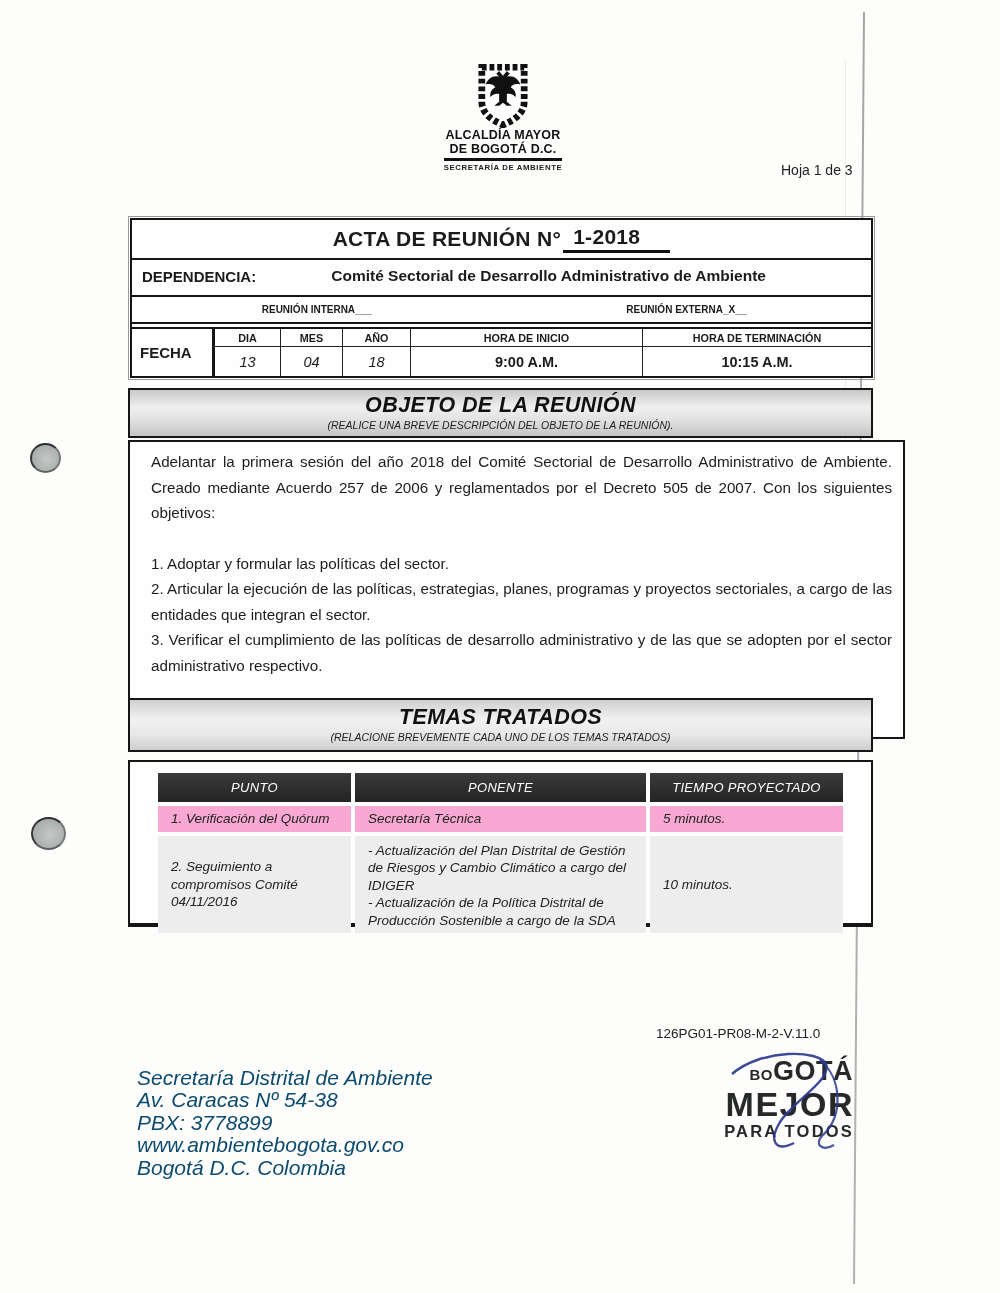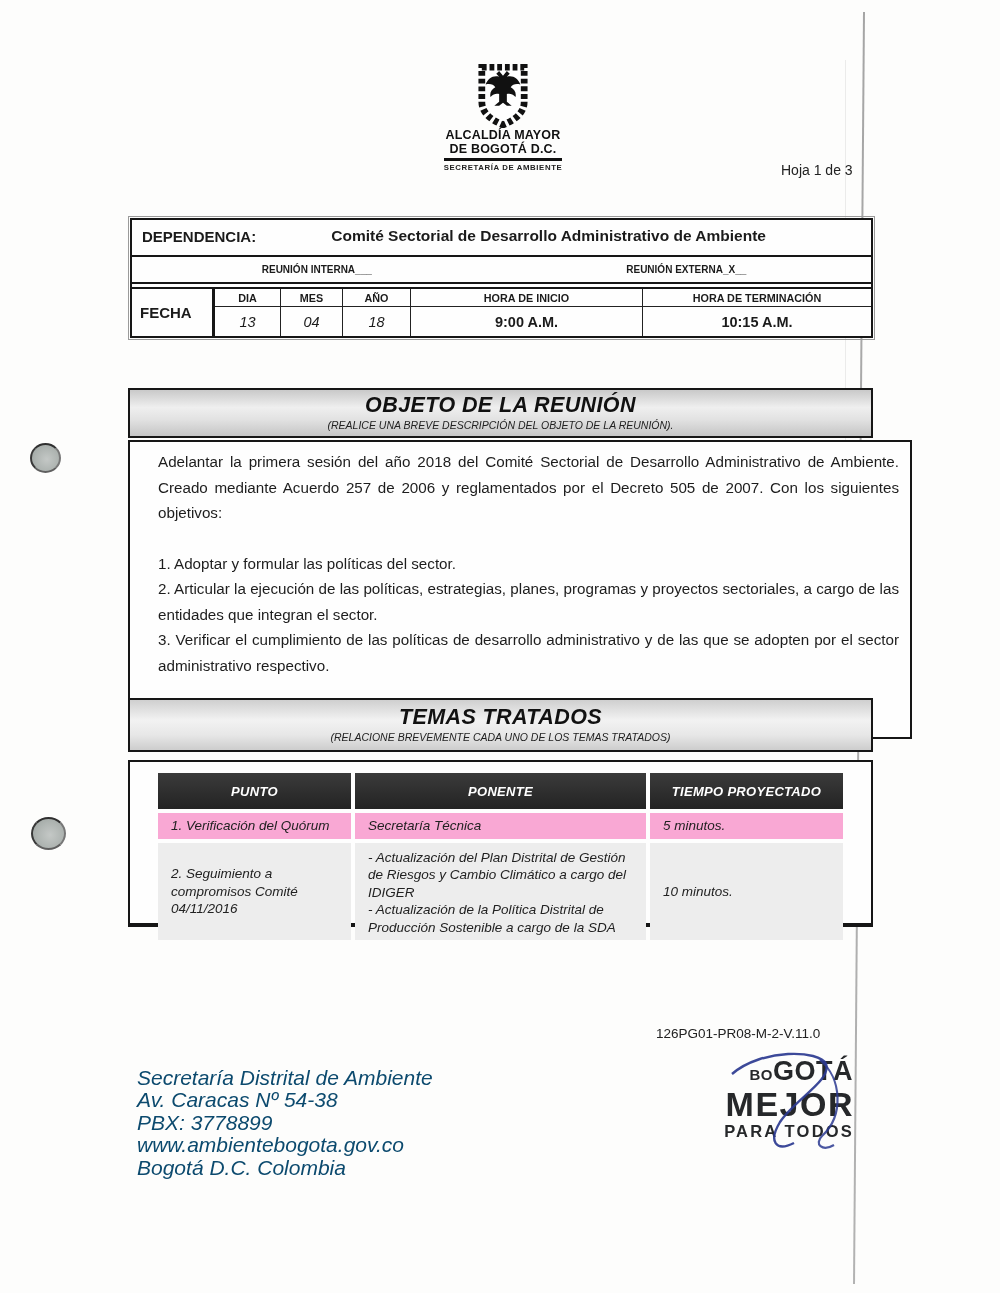--- a/index.html
+++ b/index.html
@@ -52,34 +52,34 @@
   .fecha-vals .bd{font-weight:bold;}
 
   
   .sec-hdr{position:absolute;left:128px;width:741px;border:2.5px solid #161616;
     background:linear-gradient(180deg,#c9c9c9,#efefef 38%,#e2e2e2 64%,#c5c5c5);
     text-align:center;padding:3px 0 5px 0;}
   .sec-hdr .t{font-size:21.5px;font-weight:bold;font-style:italic;letter-spacing:.4px;color:#111;}
   .sec-hdr .s{font-size:10.5px;font-style:italic;color:#222;margin-top:1px;}
   .objeto-hdr{top:388px;}
   .objeto-body{position:absolute;left:128px;top:440px;width:741px;min-height:232px;
-    border:2.5px solid #161616;background:#fefefe;padding:7px 11px 8px 28px;box-sizing:content-box;}
+    border:2.5px solid #161616;background:#fefefe;padding:7px 11px 8px 21px;box-sizing:content-box;}
   .objeto-body p{margin:0;font-size:15.2px;line-height:25.5px;color:#1d1d1d;}
   .objeto-body .just{text-align:justify;}
   .blank-line{height:25px;}
 
   .temas-hdr{top:698px;padding:5px 0 7px 0;
     background:linear-gradient(180deg,#cfcfcf,#f2f2f2 40%,#e7e7e7 70%,#cdcdcd);}
   .temas-body{position:absolute;left:128px;top:760px;width:741px;height:150px;
     border:2.5px solid #161616;border-bottom-width:4px;background:#fefefe;padding-top:11px;}
   .ttable{width:685px;margin:0 auto;display:flex;flex-direction:column;gap:4px;}
   .trow{display:grid;grid-template-columns:193px 291px 1fr;gap:4px;}
-  .thcell{height:36px;background:linear-gradient(#3b3b3b,#232323);color:#fff;
+  .thcell{height:29px;background:linear-gradient(#3b3b3b,#232323);color:#fff;
     display:flex;align-items:center;justify-content:center;
-    font-size:13px;font-weight:bold;font-style:italic;letter-spacing:.3px;}
+    font-size:13px;font-weight:normal;font-style:italic;letter-spacing:.3px;}
   .tcell{background:#f9a8d4;font-size:13.5px;font-style:italic;color:#222;
     display:flex;align-items:center;padding:4px 8px 4px 13px;line-height:17.5px;}
   .row2 .tcell{background:#ededed;}
   .pre{white-space:pre-line;}
   .tcell.top{align-items:flex-start;padding-top:6px;}
 
   
   .doc-code{position:absolute;left:656px;top:1026px;font-size:13.5px;color:#222;}
   .address{position:absolute;left:137px;top:1067px;font-size:21px;line-height:22.4px;color:#0c4a6e;font-style:italic;}
   .brand{position:absolute;left:702px;top:1058px;width:152px;height:112px;text-align:right;}
@@ -109,20 +109,24 @@
     </span>
     <div class="org1">ALCALDÍA MAYOR</div>
     <div class="org2">DE BOGOTÁ D.C.</div>
     <div class="org-rule"></div>
     <div class="org3">SECRETARÍA DE AMBIENTE</div>
   </div>
 
   <div class="hoja">Hoja 1 de 3</div>
 
   <div class="acta-table">
+    <div class="acta-title-row">
+      <span>ACTA DE REUNIÓN N°</span>
+      <span class="num">1-2018</span>
+    </div>
     <div class="dep-row">
       <span class="dep-label">DEPENDENCIA:</span>
       <span class="dep-value">Comité Sectorial de Desarrollo Administrativo de Ambiente</span>
     </div>
     <div class="reu-row">
       <span>REUNIÓN INTERNA___</span>
       <span>REUNIÓN EXTERNA_X__</span>
     </div>
     <div class="fecha-table">
       <div class="fecha-label">FECHA</div>

